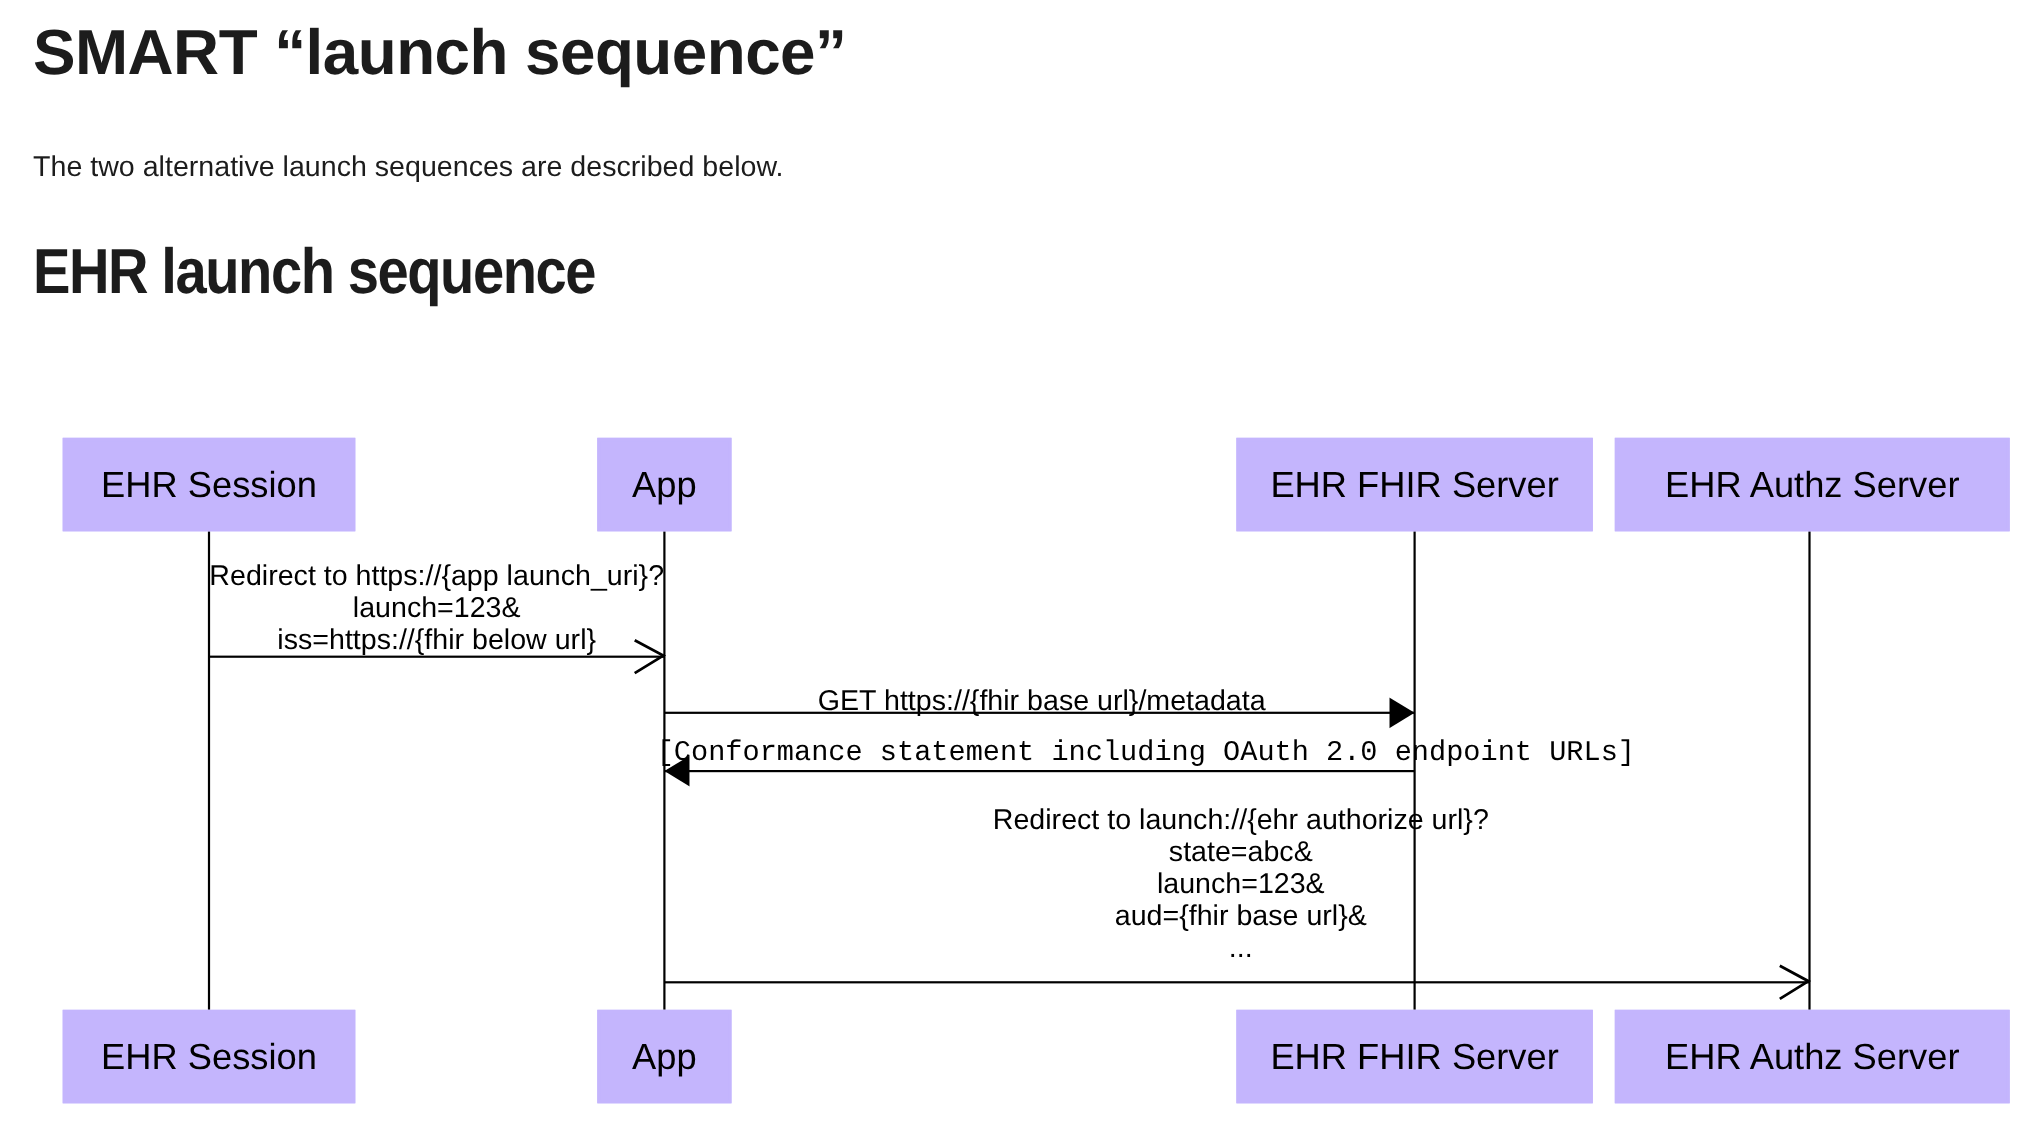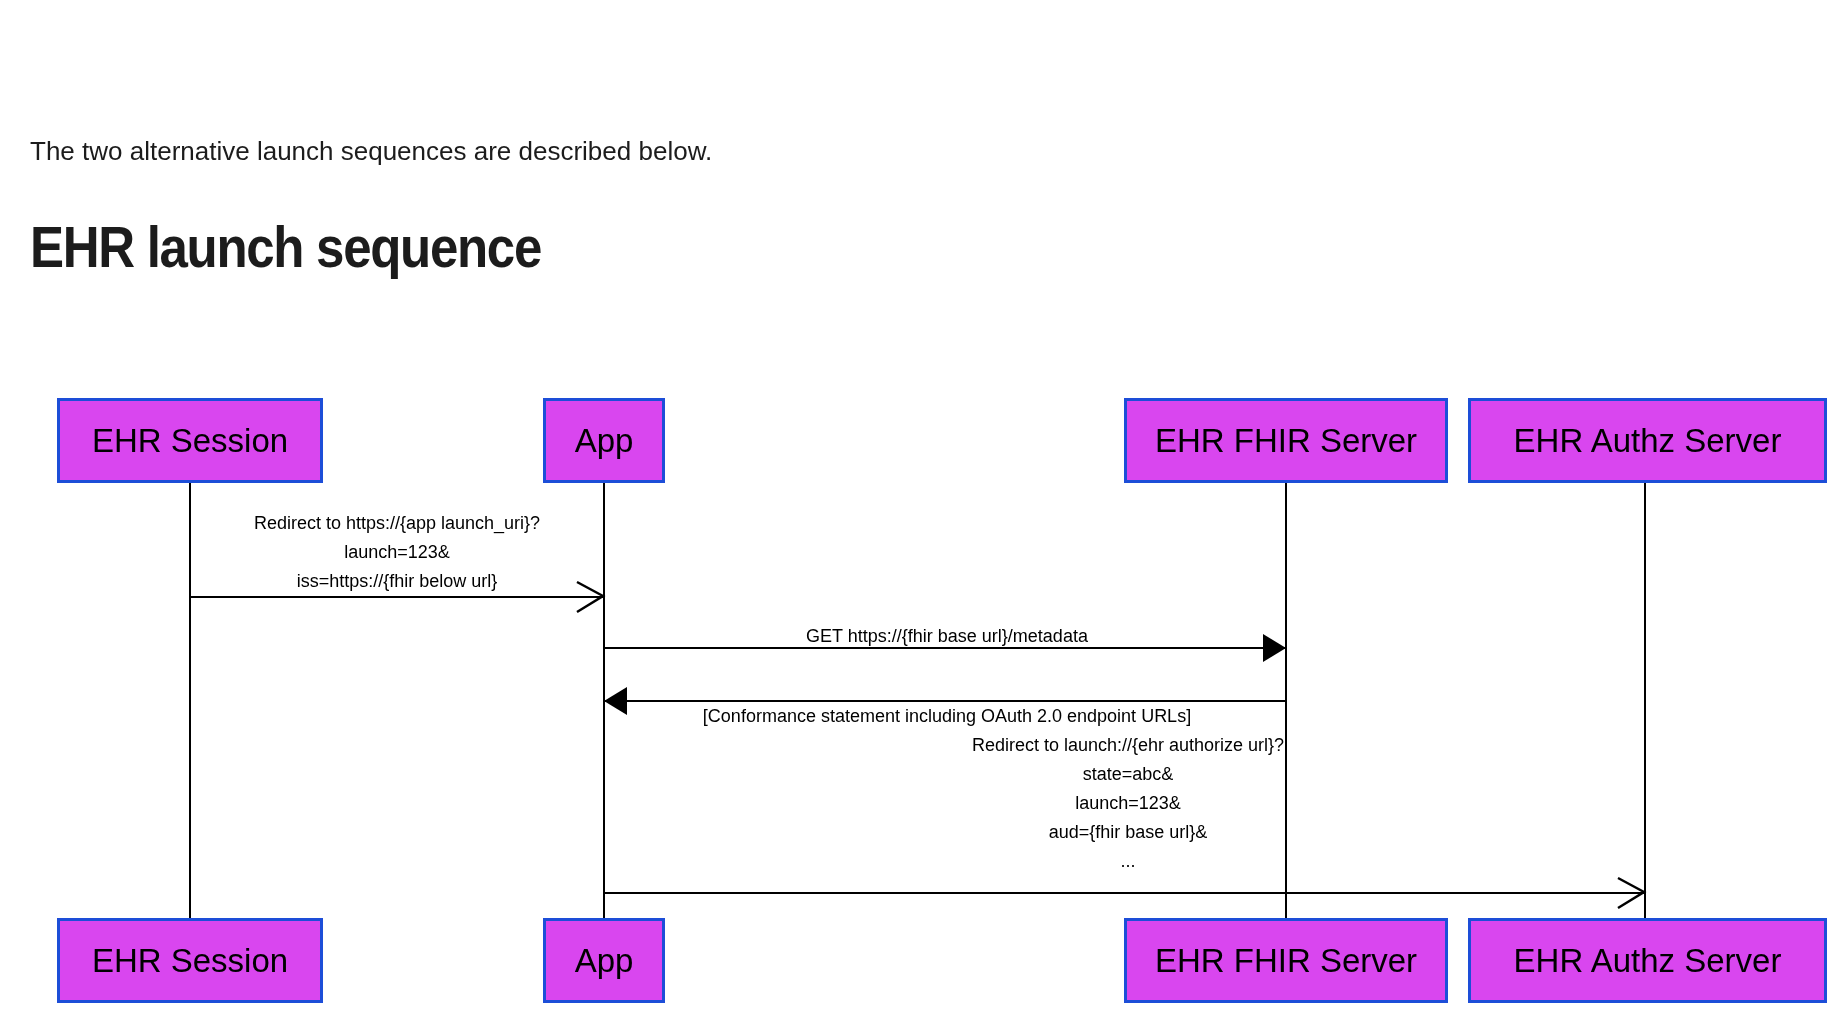--- a/index.html
+++ b/index.html
@@ -45,22 +45,22 @@
     transform-origin: left center;
   }
   .diagram {
     position: absolute;
     left: 0; top: 0;
     width: 1838px; height: 1020px;
   }
   .abox {
     position: absolute;
     height: 85px;
-    border: 3px solid #1d4ed8;
-    background: #d946ef;
+    border: 3px solid #c4b5fd;
+    background: #c4b5fd;
     display: flex;
     align-items: center;
     justify-content: center;
     font-size: 33px;
     color: #000000;
     white-space: nowrap;
     z-index: 3;
   }
   .lifeline {
     position: absolute;
@@ -72,36 +72,37 @@
   }
   .hline {
     position: absolute;
     height: 2px;
     background: #000000;
     z-index: 2;
   }
   .mlabel {
     position: absolute;
     text-align: center;
-    font-size: 18px;
+    font-size: 26px;
     line-height: 29px;
     color: #000000;
     z-index: 2;
   }
   .mlabel div { white-space: nowrap; }
   .ahead {
     position: absolute;
     z-index: 4;
   }
 </style>
 </head>
 <body>
 
 <div class="canvas">
 
+  <h1 class="page-title">SMART “launch sequence”</h1>
   <p class="intro">The two alternative launch sequences are described below.</p>
   <h2 class="section-heading">EHR launch sequence</h2>
 
   <div class="diagram">
 
     <div class="lifeline" style="left:189px;"></div>
     <div class="lifeline" style="left:603px;"></div>
     <div class="lifeline" style="left:1285px;"></div>
     <div class="lifeline" style="left:1644px;"></div>
 
@@ -142,21 +143,21 @@
     </svg>
 
     <div class="mlabel" style="left:697px;top:622px;width:500px;">
       <div>GET https://{fhir base url}/metadata</div>
     </div>
     <div class="hline" style="left:604px;top:647px;width:682px;"></div>
     <svg class="ahead" style="left:1263px;top:633px;" width="24" height="30">
       <polygon points="0,1 23,15 0,29" fill="#000000"></polygon>
     </svg>
 
-    <div class="mlabel" style="left:597px;top:702px;width:700px;">
+    <div class="mlabel" style="left:597px;top:670px;width:700px;font-family:Liberation Mono, monospace;">
       <div>[Conformance statement including OAuth 2.0 endpoint URLs]</div>
     </div>
     <div class="hline" style="left:604px;top:700px;width:682px;"></div>
     <svg class="ahead" style="left:603px;top:686px;" width="24" height="30">
       <polygon points="24,1 1,15 24,29" fill="#000000"></polygon>
     </svg>
 
     <div class="mlabel" style="left:828px;top:731px;width:600px;">
       <div>Redirect to launch://{ehr authorize url}?</div>
       <div>state=abc&amp;</div>

